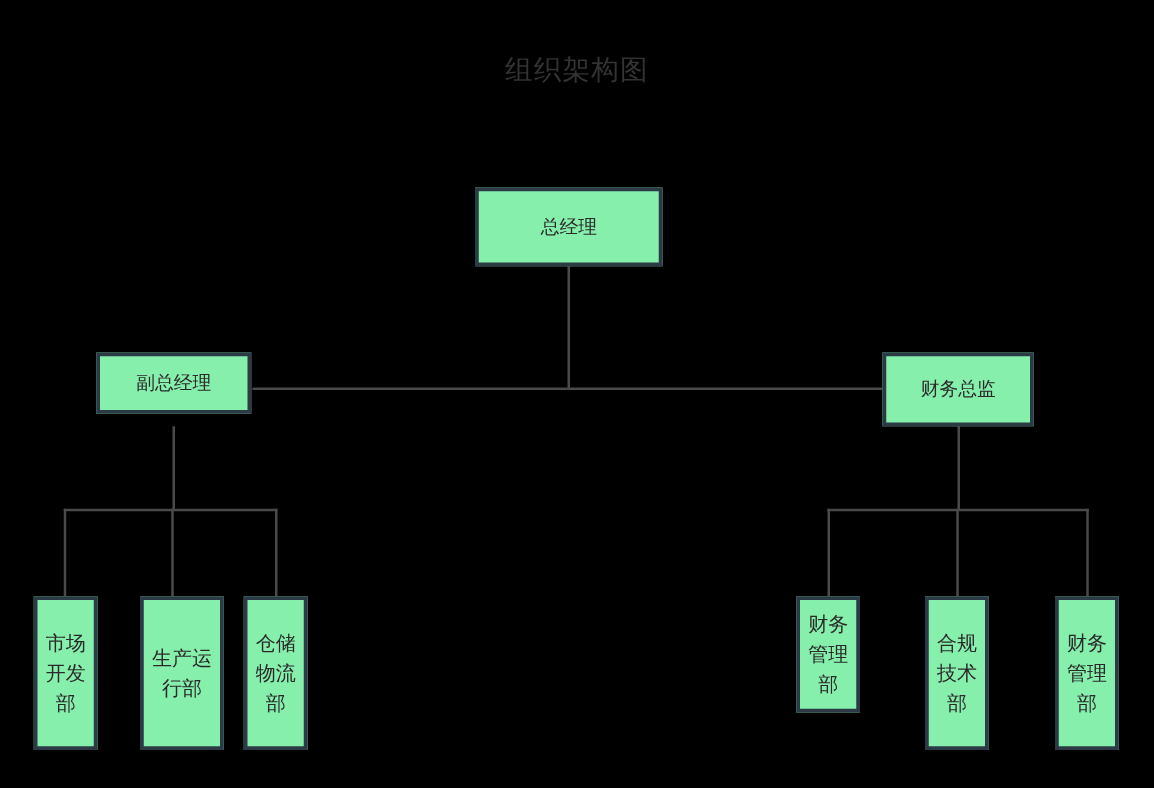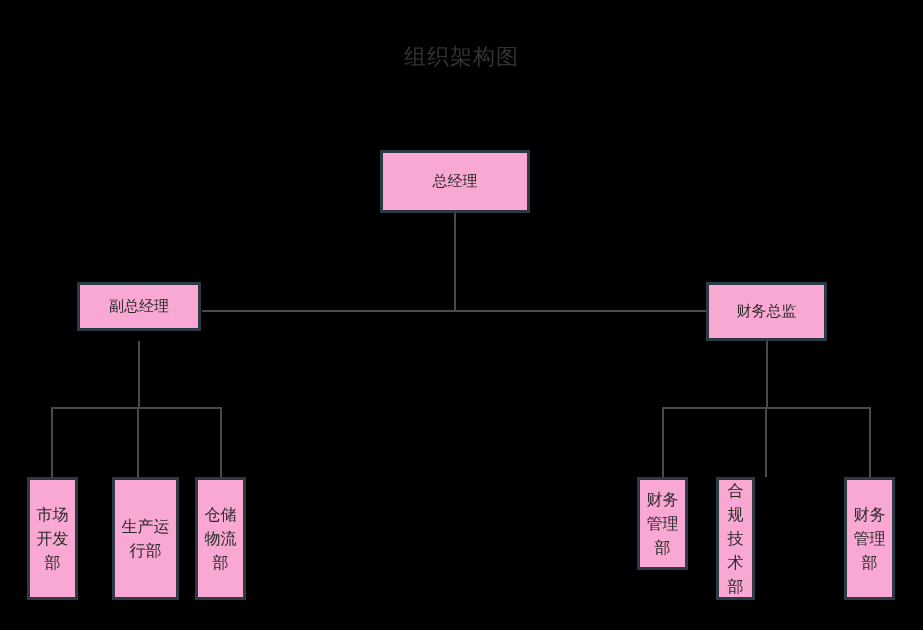--- a/index.html
+++ b/index.html
@@ -22,21 +22,21 @@
     width: 923px;
     text-align: center;
     color: #333333;
     font-size: 22px;
     letter-spacing: 1px;
     line-height: 30px;
   }
   .node {
     position: absolute;
     box-sizing: border-box;
-    background: #f9a8d4;
+    background: #86efac;
     border: 3px solid #2b3a44;
     color: #2a2a2a;
     display: flex;
     align-items: center;
     justify-content: center;
     text-align: center;
     font-size: 15px;
     line-height: 21px;
   }
   .node-label {
@@ -103,21 +103,21 @@
   </div>
 
   <div class="node dept" style="left:195px; top:477px; width:51px; height:123px;">
     <span class="node-label">仓储物流部</span>
   </div>
 
   <div class="node dept" style="left:637px; top:477px; width:51px; height:93px;">
     <span class="node-label">财务管理部</span>
   </div>
 
-  <div class="node dept" style="left:716px; top:477px; width:39px; height:123px;">
+  <div class="node dept" style="left:740px; top:477px; width:51px; height:123px;">
     <span class="node-label">合规技术部</span>
   </div>
 
   <div class="node dept" style="left:844px; top:477px; width:51px; height:123px;">
     <span class="node-label">财务管理部</span>
   </div>
 
 </div>
 
 </body></html>

